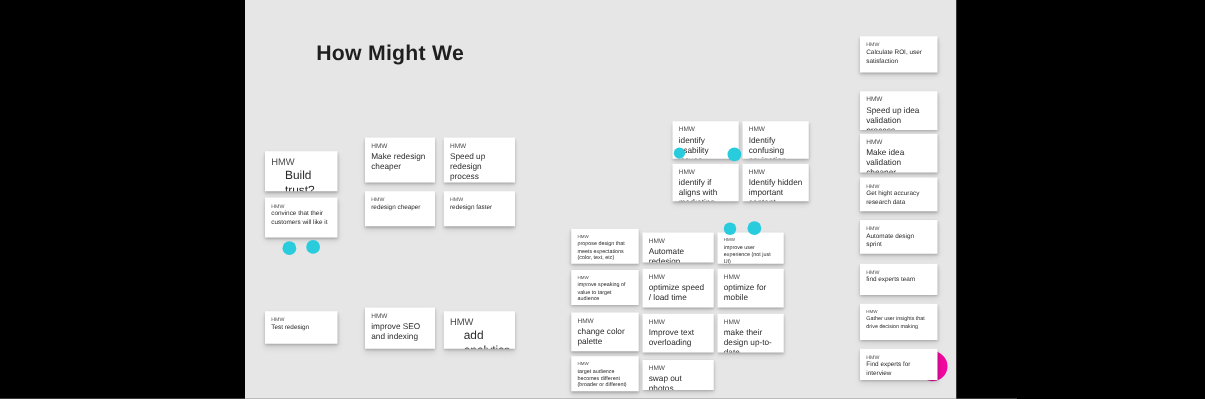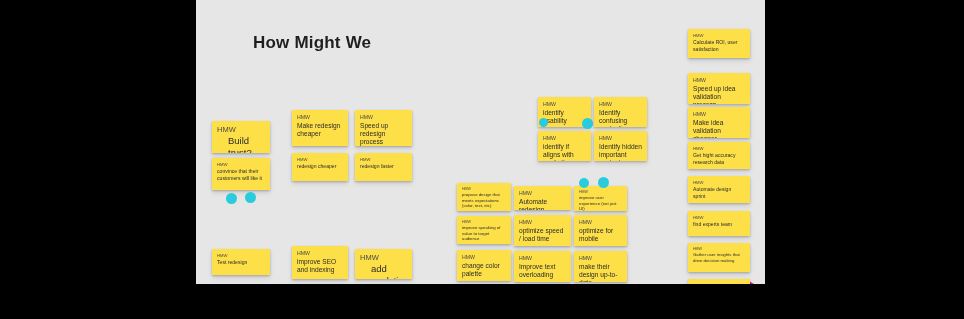--- a/index.html
+++ b/index.html
@@ -5,36 +5,36 @@
   html,body{margin:0;padding:0;}
   body{
     width:964px;height:319px;
     background:#000;
     font-family:"Liberation Sans", sans-serif;
     overflow:hidden;
   }
   #board{
     position:absolute;
     left:196px; top:0;
-    width:569px; height:284px;
+    width:569px; height:319px;
     background:#e6e6e6;
     overflow:hidden;
   }
   #title{
     position:absolute;
     left:57px; top:33px;
     font-size:17px;
     font-weight:bold;
     color:#1f1f1f;
     letter-spacing:0.2px;
     white-space:nowrap;
   }
   .note{
     position:absolute;
-    background:#fde047;
+    background:#ffffff;
     box-sizing:border-box;
     padding:4px 5px;
     box-shadow:0 1px 2px rgba(0,0,0,0.22), 0 3px 5px rgba(0,0,0,0.10);
     overflow:hidden;
   }
   .note .tag{
     display:block;
     color:#4a4a4a;
     margin-bottom:1px;
     line-height:1.25;

